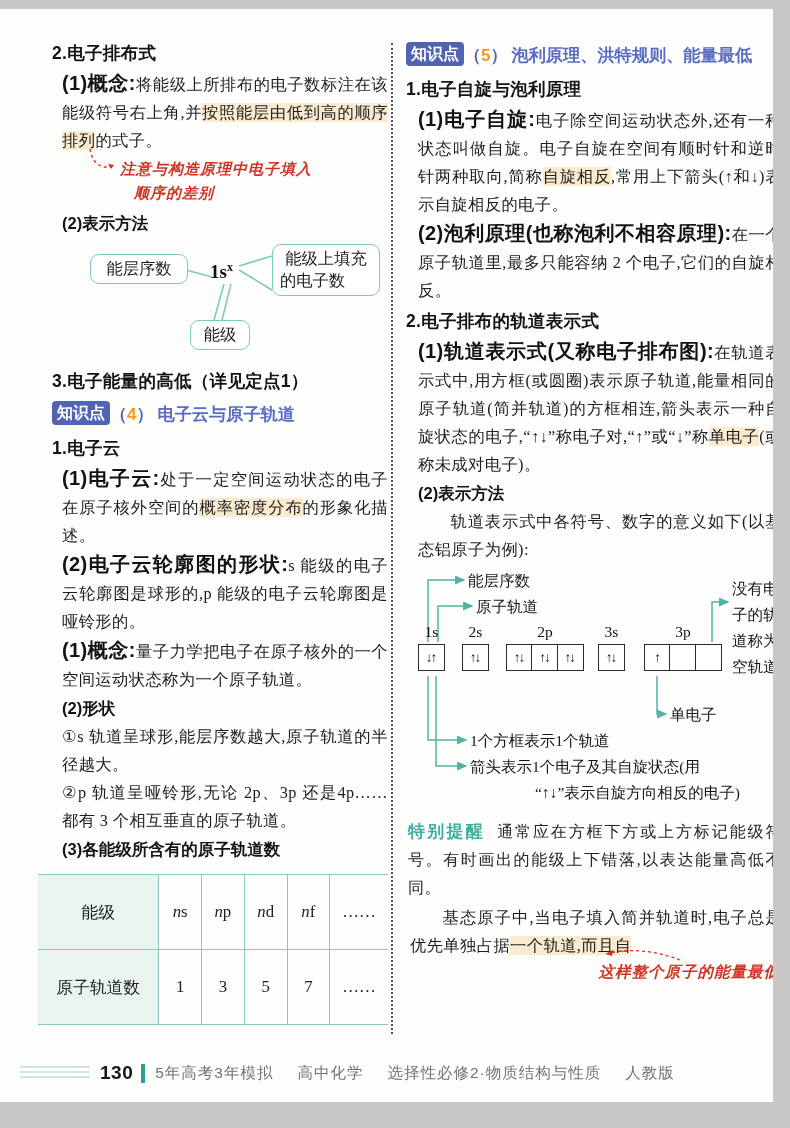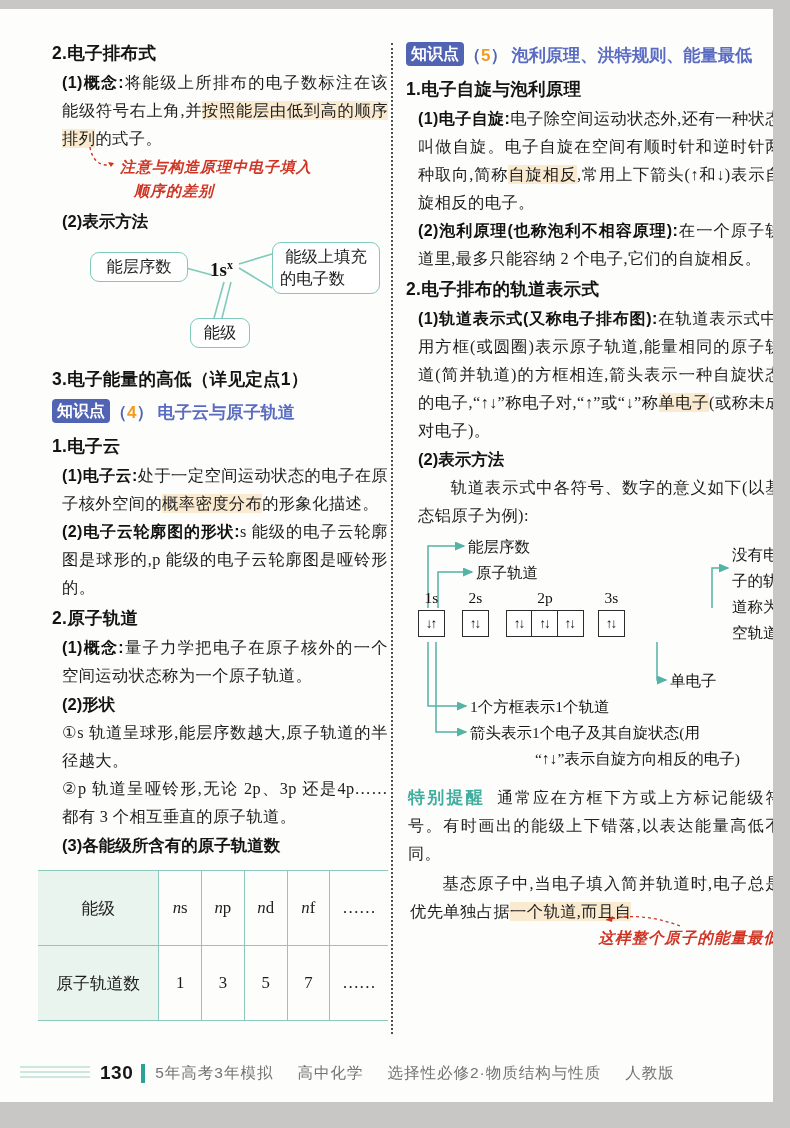--- a/index.html
+++ b/index.html
@@ -33,21 +33,21 @@
   }
   .sub-h{
     font:700 16.5px/29px "Liberation Sans",sans-serif;color:#141414;
     margin:0 0 0 28px;
   }
   p.body{
     margin:0 0 0 28px;
     font:16.3px/28px "Liberation Serif",serif;color:#1d1d1d;
     text-align:justify;letter-spacing:.4px;
   }
-  .run-b{font-family:"Liberation Sans",sans-serif;font-weight:700;font-size:16px;color:#121212;}
+  .run-b{font-family:"Liberation Sans",sans-serif;font-weight:700;font-size:20px;color:#121212;}
   .hl{background:#f9ead0;}
   .indent{text-indent:2em;}
 
   
   .kp-line{margin:4px 0 3px 18px;line-height:30px;white-space:nowrap;}
   .kp-badge{
     display:inline-block;background:#5164b3;color:#fff;
     font:700 16px/24px "Liberation Sans",sans-serif;
     padding:0 5px;border-radius:4px;vertical-align:2px;
   }
@@ -183,21 +183,20 @@
       <div class="kp-line">
         <span class="kp-badge">知识点</span><span class="kp-br">（</span><span class="kp-num">4</span><span class="kp-br">）</span><span class="kp-title">电子云与原子轨道</span>
       </div>
 
       <div class="sec-h">1.电子云</div>
 
       <p class="body"><span class="run-b">(1)电子云:</span><span>处于一定空间运动状态的电子在原子核外空间的</span><span class="hl">概率密度分布</span><span>的形象化描述。</span></p>
 
       <p class="body"><span class="run-b">(2)电子云轮廓图的形状:</span><span>s 能级的电子云轮廓图是球形的,p 能级的电子云轮廓图是哑铃形的。</span></p>
 
-      <div class="sec-h">2.原子轨道</div>
 
       <p class="body"><span class="run-b">(1)概念:</span><span>量子力学把电子在原子核外的一个空间运动状态称为一个原子轨道。</span></p>
 
       <div class="sub-h">(2)形状</div>
 
       <p class="body">①s 轨道呈球形,能层序数越大,原子轨道的半径越大。</p>
       <p class="body">②p 轨道呈哑铃形,无论 2p、3p 还是4p……都有 3 个相互垂直的原子轨道。</p>
 
       <div class="sub-h">(3)各能级所含有的原子轨道数</div>
 
@@ -284,20 +283,28 @@
               <span class="obox">↑↓</span>
               <span class="obox">↑↓</span>
             </div>
         </div>
         <div class="og" style="left:182px;">
           <div class="og-label">3s</div>
           <div class="og-boxes">
               <span class="obox">↑↓</span>
             </div>
         </div>
+        <div class="og" style="left:228px;">
+          <div class="og-label">3p</div>
+          <div class="og-boxes">
+              <span class="obox">↑</span>
+              <span class="obox"></span>
+              <span class="obox"></span>
+            </div>
+        </div>
 
         <div class="d2-note" style="left:316px;top:4px;width:48px;">
           <div>没有电</div>
           <div>子的轨</div>
           <div>道称为</div>
           <div>空轨道</div>
         </div>
 
         <div class="d2-note" style="left:254px;top:130px;">单电子</div>
         <div class="d2-note" style="left:54px;top:156px;">1个方框表示1个轨道</div>

